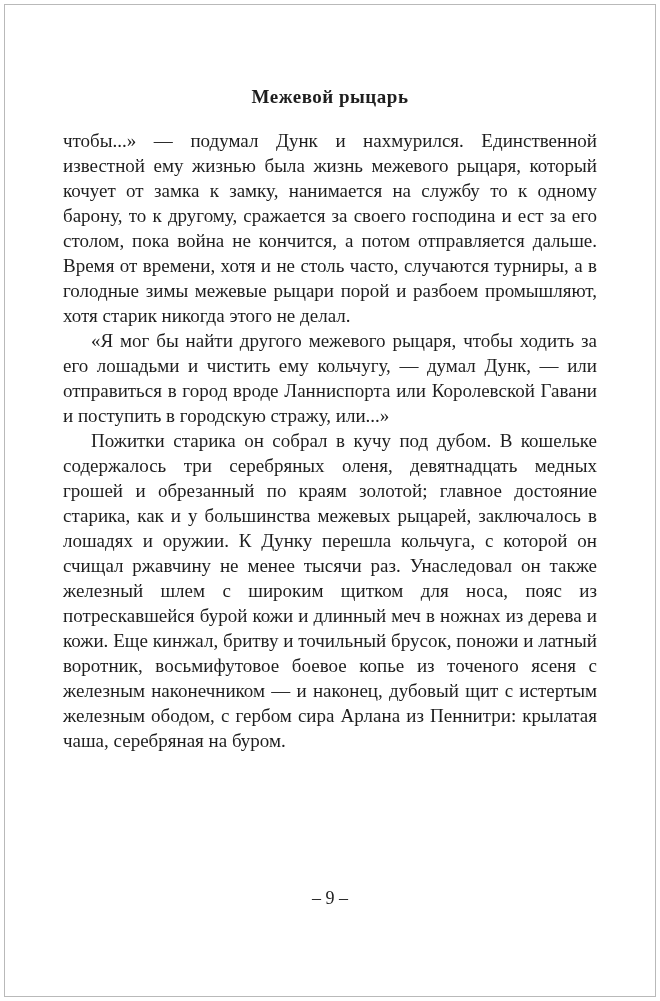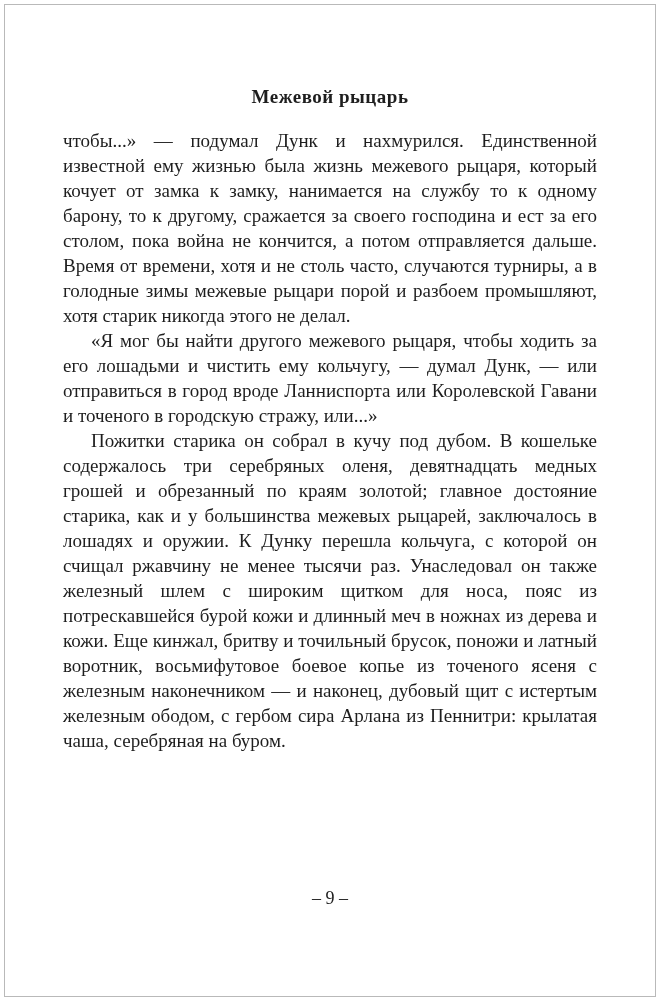--- a/index.html
+++ b/index.html
@@ -68,18 +68,18 @@
 <body>
 
 <div class="page">
   <div class="frame"></div>
 
   <div class="running-head">Межевой рыцарь</div>
 
   <div class="body-text">
 
   <p class="para">чтобы...» — подумал Дунк и нахмурился. Единственной известной ему жизнью была жизнь межевого рыцаря, который кочует от замка к замку, нанимается на службу то к одному барону, то к другому, сражается за своего господина и ест за его столом, пока война не кончится, а потом отправляется дальше. Время от времени, хотя и не столь часто, случаются турниры, а в голодные зимы межевые рыцари порой и разбоем промышляют, хотя старик никогда этого не делал.</p>
-      <p class="para indent">«Я мог бы найти другого межевого рыцаря, чтобы ходить за его лошадьми и чистить ему кольчугу, — думал Дунк, — или отправиться в город вроде Ланниспорта или Королевской Гавани и точеного в городскую стражу, или...»</p>
+      <p class="para indent">«Я мог бы найти другого межевого рыцаря, чтобы ходить за его лошадьми и чистить ему кольчугу, — думал Дунк, — или отправиться в город вроде Ланниспорта или Королевской Гавани и поступить в городскую стражу, или...»</p>
       <p class="para indent">Пожитки старика он собрал в кучу под дубом. В кошельке содержалось три серебряных оленя, девятнадцать медных грошей и обрезанный по краям золотой; главное достояние старика, как и у большинства межевых рыцарей, заключалось в лошадях и оружии. К Дунку перешла кольчуга, с которой он счищал ржавчину не менее тысячи раз. Унаследовал он также железный шлем с широким щитком для носа, пояс из потрескавшейся бурой кожи и длинный меч в ножнах из дерева и кожи. Еще кинжал, бритву и точильный брусок, поножи и латный воротник, восьмифутовое боевое копье из точеного ясеня с железным наконечником — и наконец, дубовый щит с истертым железным ободом, с гербом сира Арлана из Пеннитри: крылатая чаша, серебряная на буром.</p>
     </div>
 
   <div class="page-number">– 9 –</div>
 </div>
 
 </body></html>

